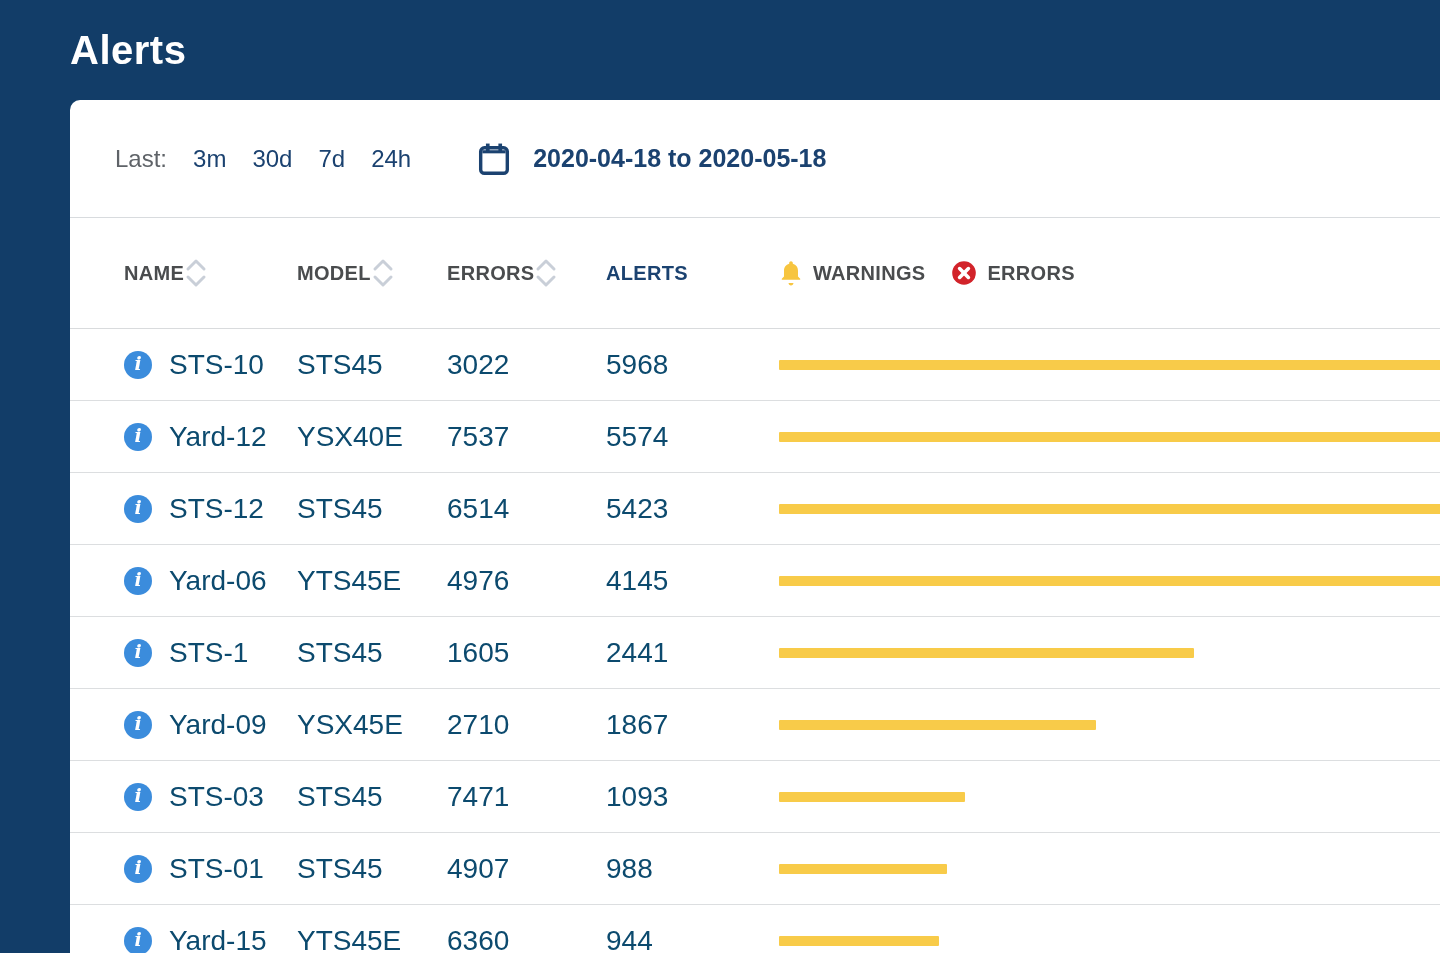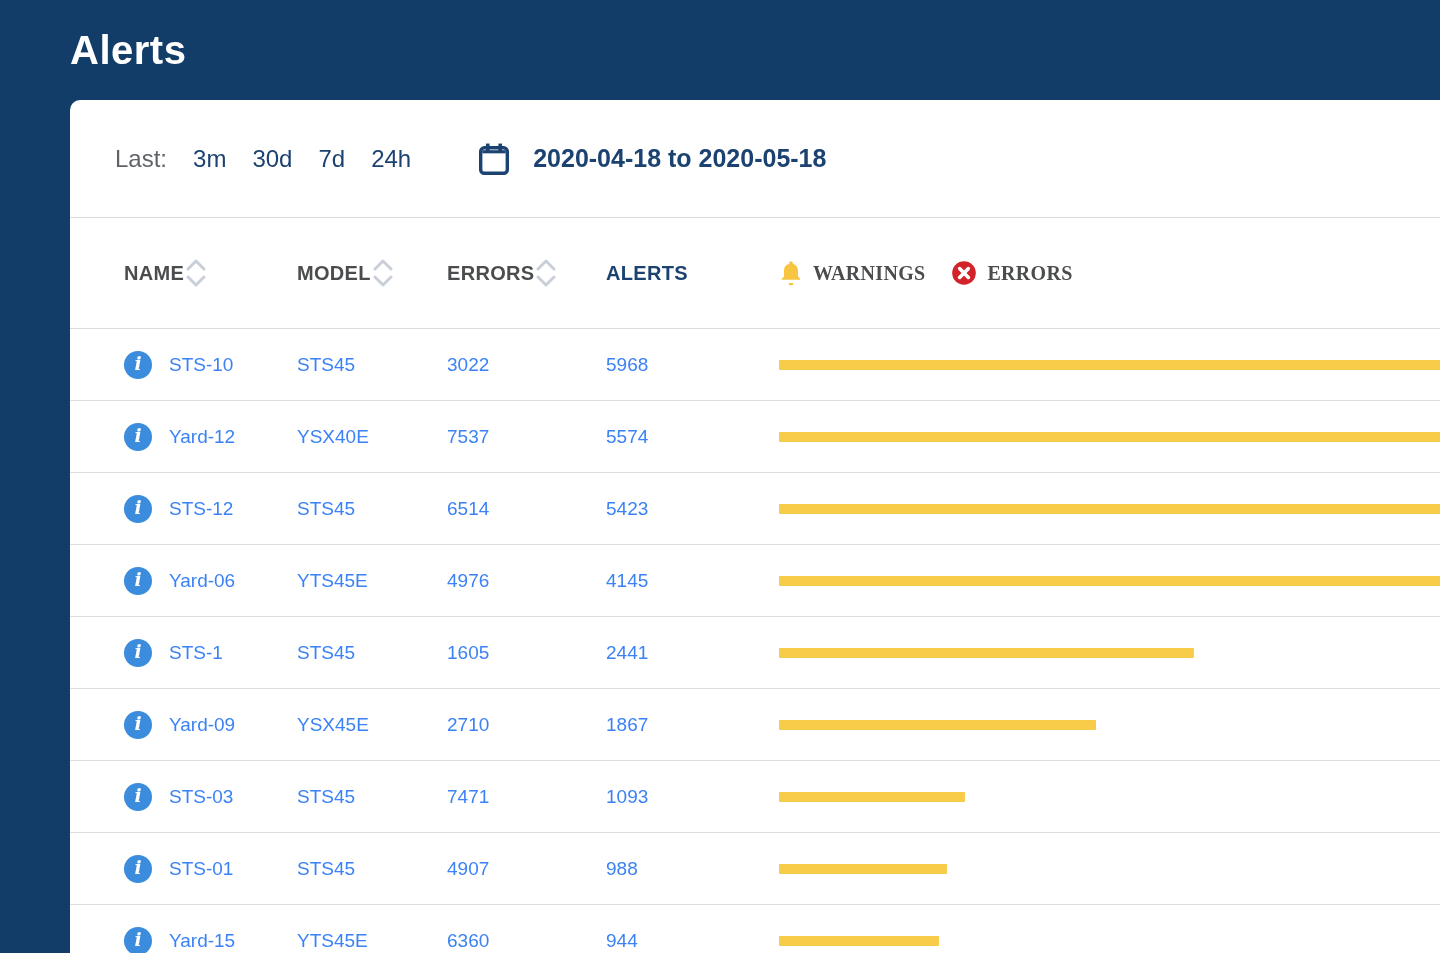--- a/index.html
+++ b/index.html
@@ -31,28 +31,28 @@
     height:110px;display:grid;align-items:center;
     grid-template-columns:173px 150px 159px 173px 1fr;
     padding-left:54px;border-bottom:1px solid #D9DBDD;
   }
   .hcell{display:flex;align-items:center;}
   .hlabel{color:#4A4C4E;font-size:20px;font-weight:bold;letter-spacing:.3px;}
   .hlabel.alerts{color:var(--text-navy,#17416F);}
   .sort{cursor:pointer;}
   .legend{display:flex;align-items:center;gap:26px;}
   .legend-item{display:flex;align-items:center;gap:10px;}
-  .legend-item .hlabel{white-space:nowrap;font-family:Liberation Serif, serif;}
+  .legend-item .hlabel{white-space:nowrap;}
   
   .row{
     height:71px;display:grid;align-items:center;
     grid-template-columns:45px 128px 150px 159px 173px 1fr;
     padding-left:54px;border-bottom:1px solid #DCDEE0;
   }
-  .cell{color:#3b82f6;font-size:19px;}
+  .cell{color:#0c4a6e;font-size:28px;}
   .info-icon{
     width:28px;height:28px;border-radius:50%;
     background:var(--info-blue,#3B8CDC);
     display:flex;align-items:center;justify-content:center;cursor:pointer;
   }
   .info-icon::before{
     content:"i";
     font-family:"DejaVu Serif", serif;font-style:italic;font-weight:bold;
     color:#fff;font-size:19px;line-height:1;margin-top:-2px;
   }

